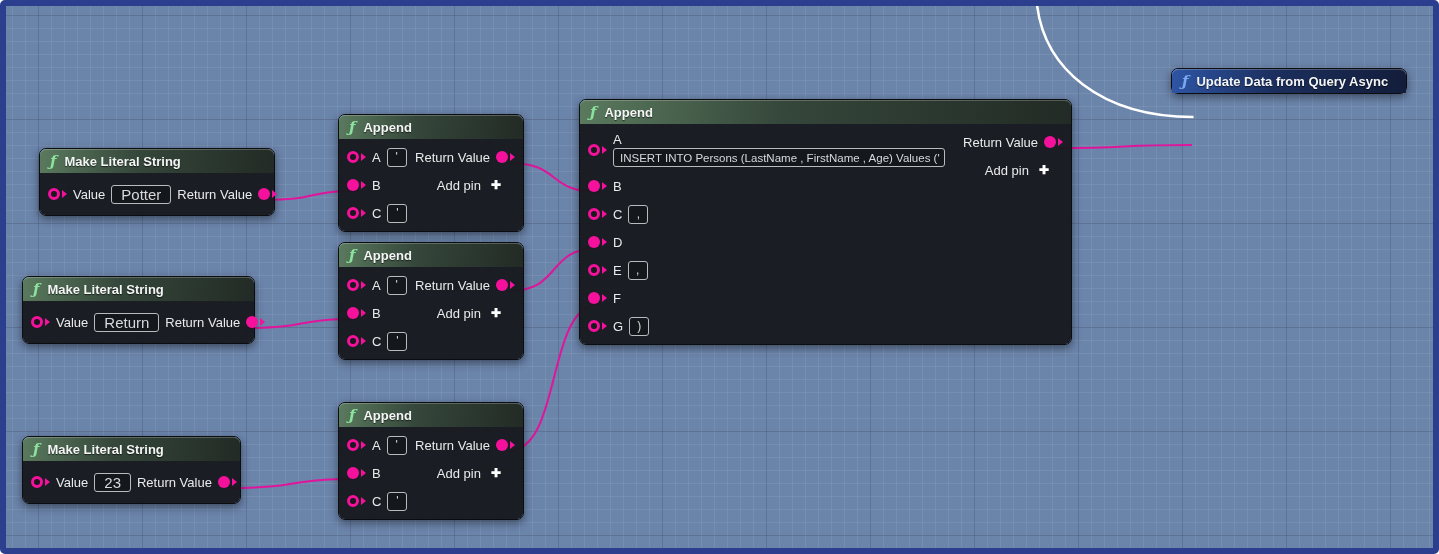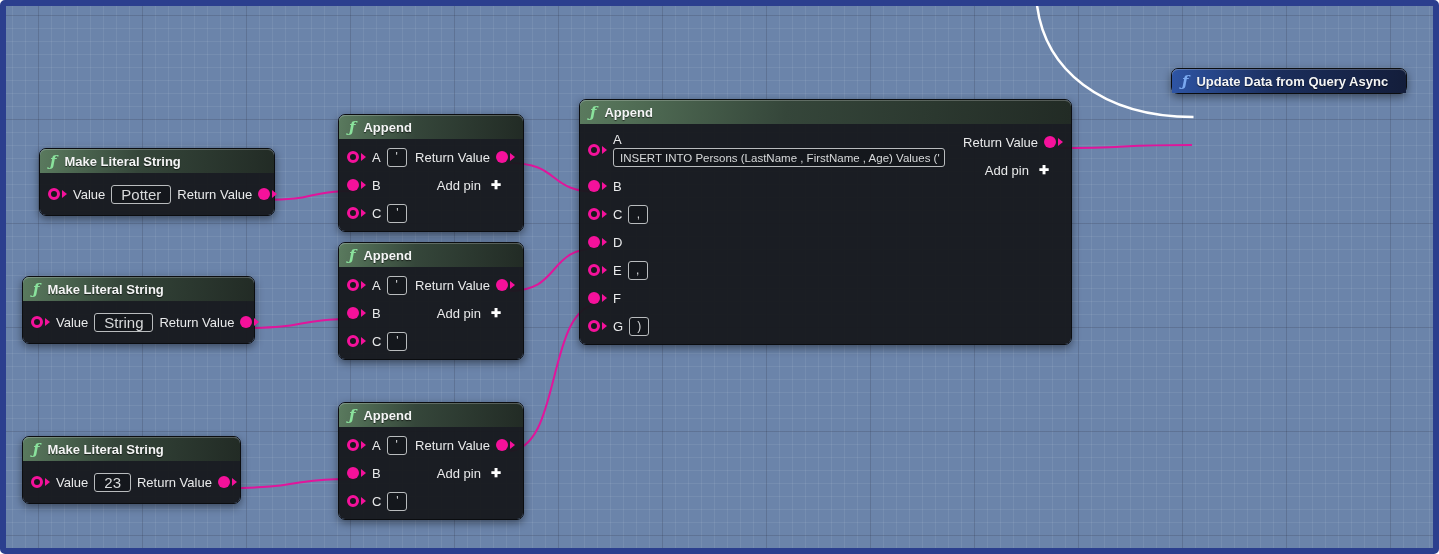--- a/index.html
+++ b/index.html
@@ -102,21 +102,21 @@
       <span class="fx">ƒ</span>
       <span class="title">Make Literal String</span>
     </div>
     <div class="body">
       <div class="row" style="height:34px">
         <span class="pin open">
             <i class="dot"></i>
             <i class="arr"></i>
           </span>
         <span class="plabel">Value</span>
-        <span class="vbox name">String</span>
+        <span class="vbox name">Return</span>
         <span class="rgroup">
           <span class="plabel">Return Value</span>
           <span class="pin conn">
               <i class="dot"></i>
               <i class="arr"></i>
             </span>
         </span>
       </div>
     </div>
   </div>

